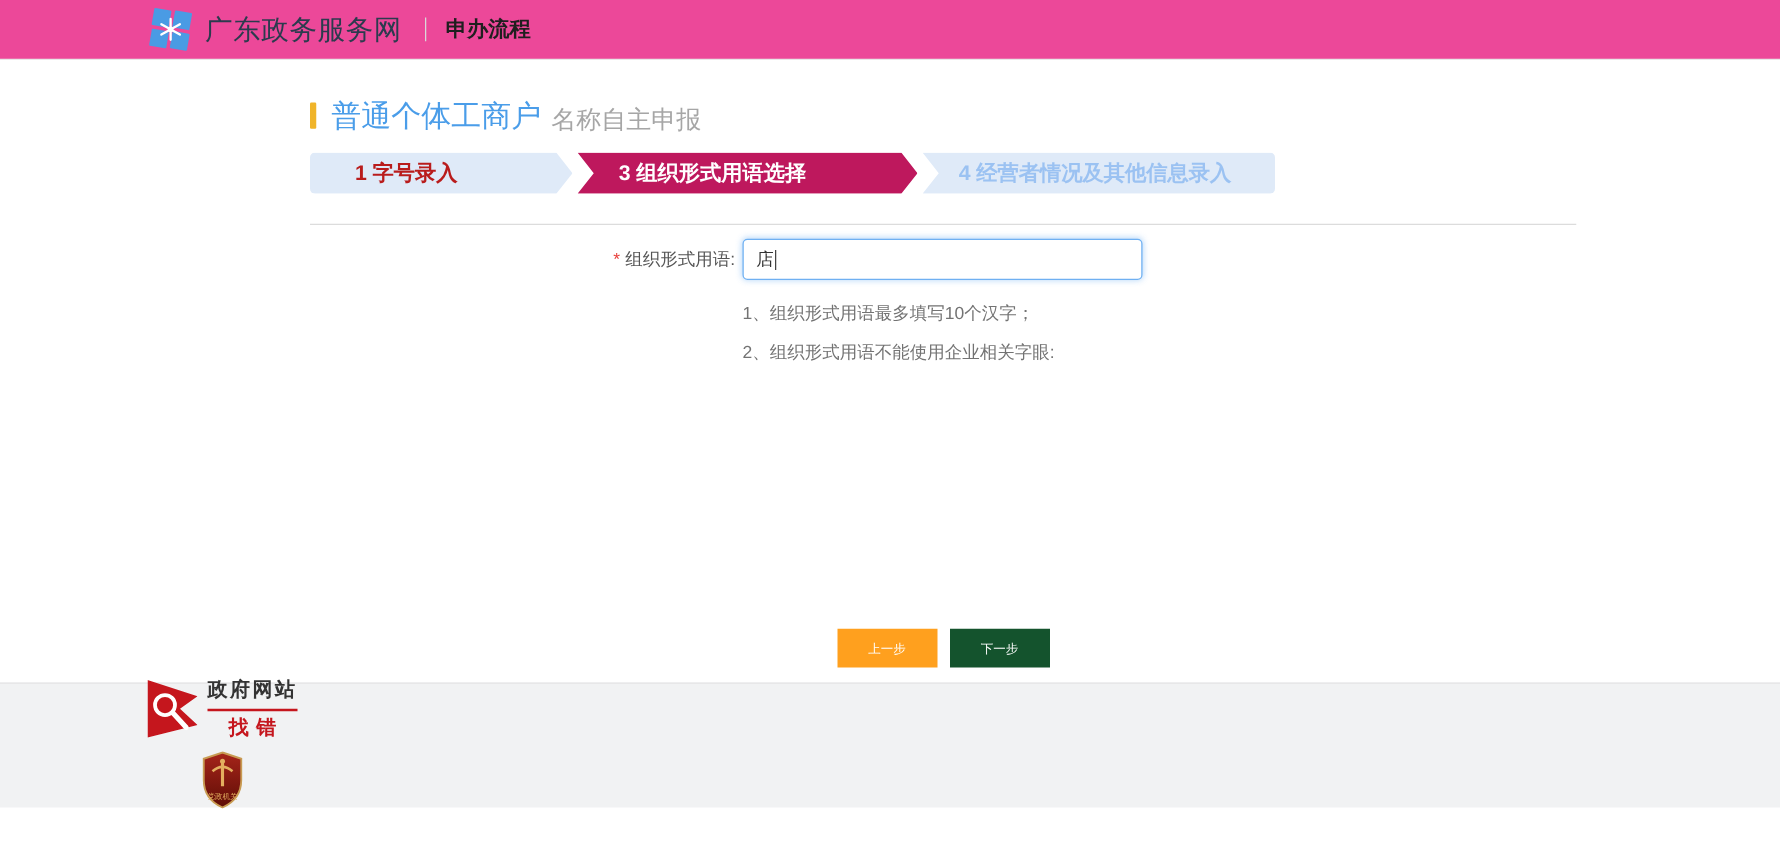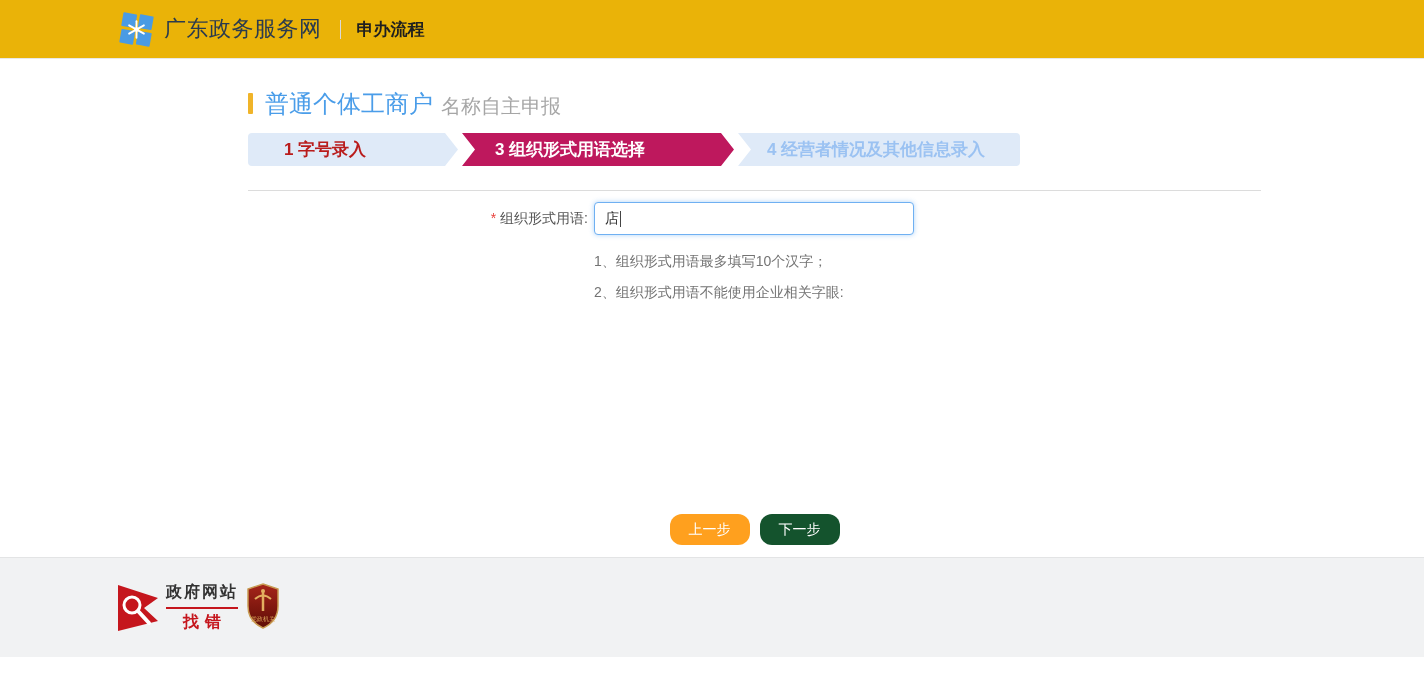--- a/index.html
+++ b/index.html
@@ -6,25 +6,25 @@
   html,body { margin:0; padding:0; }
   body {
     width:1424px; height:674px;
     background:#fff;
     font-family:"Liberation Sans","DejaVu Sans",sans-serif;
     overflow:hidden;
     position:relative;
   }
   
   header {
-    height:59px;
+    height:48px;
     display:flex; align-items:center;
     padding-left:118px;
     border-bottom:1px solid #e8e8e8;
-    background:#eab308;
+    background:#ec4899;
   }
   .brand { display:flex; align-items:center; cursor:pointer; }
   .logo { width:37px; height:37px; }
   .site-name { font-size:22px; color:#2b3b4e; margin-left:9px; font-weight:500; letter-spacing:0.5px; }
   .hdr-divider { display:inline-block; width:1px; height:19px; background:#d9d9d9; margin:0 16px 0 18px; }
   .nav-title { font-size:17px; font-weight:bold; color:#1f1f1f; }
 
   
   main { height:498px; background:#fff;padding-left:36px; }
   .container { margin-left:212px; width:1013px; }
@@ -89,22 +89,22 @@
            animation:blink 1.1s steps(1) infinite; }
   @keyframes blink { 50% { opacity:0; } }
 
   .hints { margin-left:346px; margin-top:18px; }
   .hint { margin:0 0 13px 0; font-size:14px; color:#737373; }
 
   
   .button-row { display:flex; justify-content:center; gap:10px; margin-top:212px; }
   .btn {
     width:80px; height:31px;
-    border:none; border-radius:12px;
-    color:#fff; font-size:14px;
+    border:none; border-radius:0;
+    color:#fff; font-size:10px;
     font-family:inherit;
     cursor:pointer;
   }
   .btn-prev { background:#ffa01e; }
   .btn-next { background:#14532d; }
 
   
   footer {
     height:100px;
     background:#f1f2f3;
@@ -112,21 +112,21 @@
     display:flex; align-items:center; justify-content:space-between;
     padding:0 106px 0 118px;
   }
   .footer-line { margin:0; font-size:14px; white-space:nowrap; }
   .footer-line + .footer-line { margin-top:20px; }
   .f-label { color:#9a9a9a; }
   .f-value { color:#595959; }
   .gap-wide { margin-left:24px; }
   .gap-narrow { margin-left:12px; }
 
-  .footer-badges { display:flex; align-items:center; gap:8px; }
+  .footer-badges { display:flex; align-items:center; gap:8px;flex-direction:column; }
   .find-error-badge { display:flex; align-items:center; cursor:pointer; text-decoration:none; }
   .feb-text { display:flex; flex-direction:column; margin-left:8px; }
   .feb-line1 { font-size:16px; font-weight:bold; color:#333; letter-spacing:2px;
                padding-bottom:4px; border-bottom:2px solid #c5161d; }
   .feb-line2 { font-size:16px; font-weight:bold; color:#c5161d; letter-spacing:6px;
                text-align:center; margin-top:3px; padding-left:6px; }
   .shield-badge { display:block; cursor:pointer; }
 </style>
 </head>
 <body>

